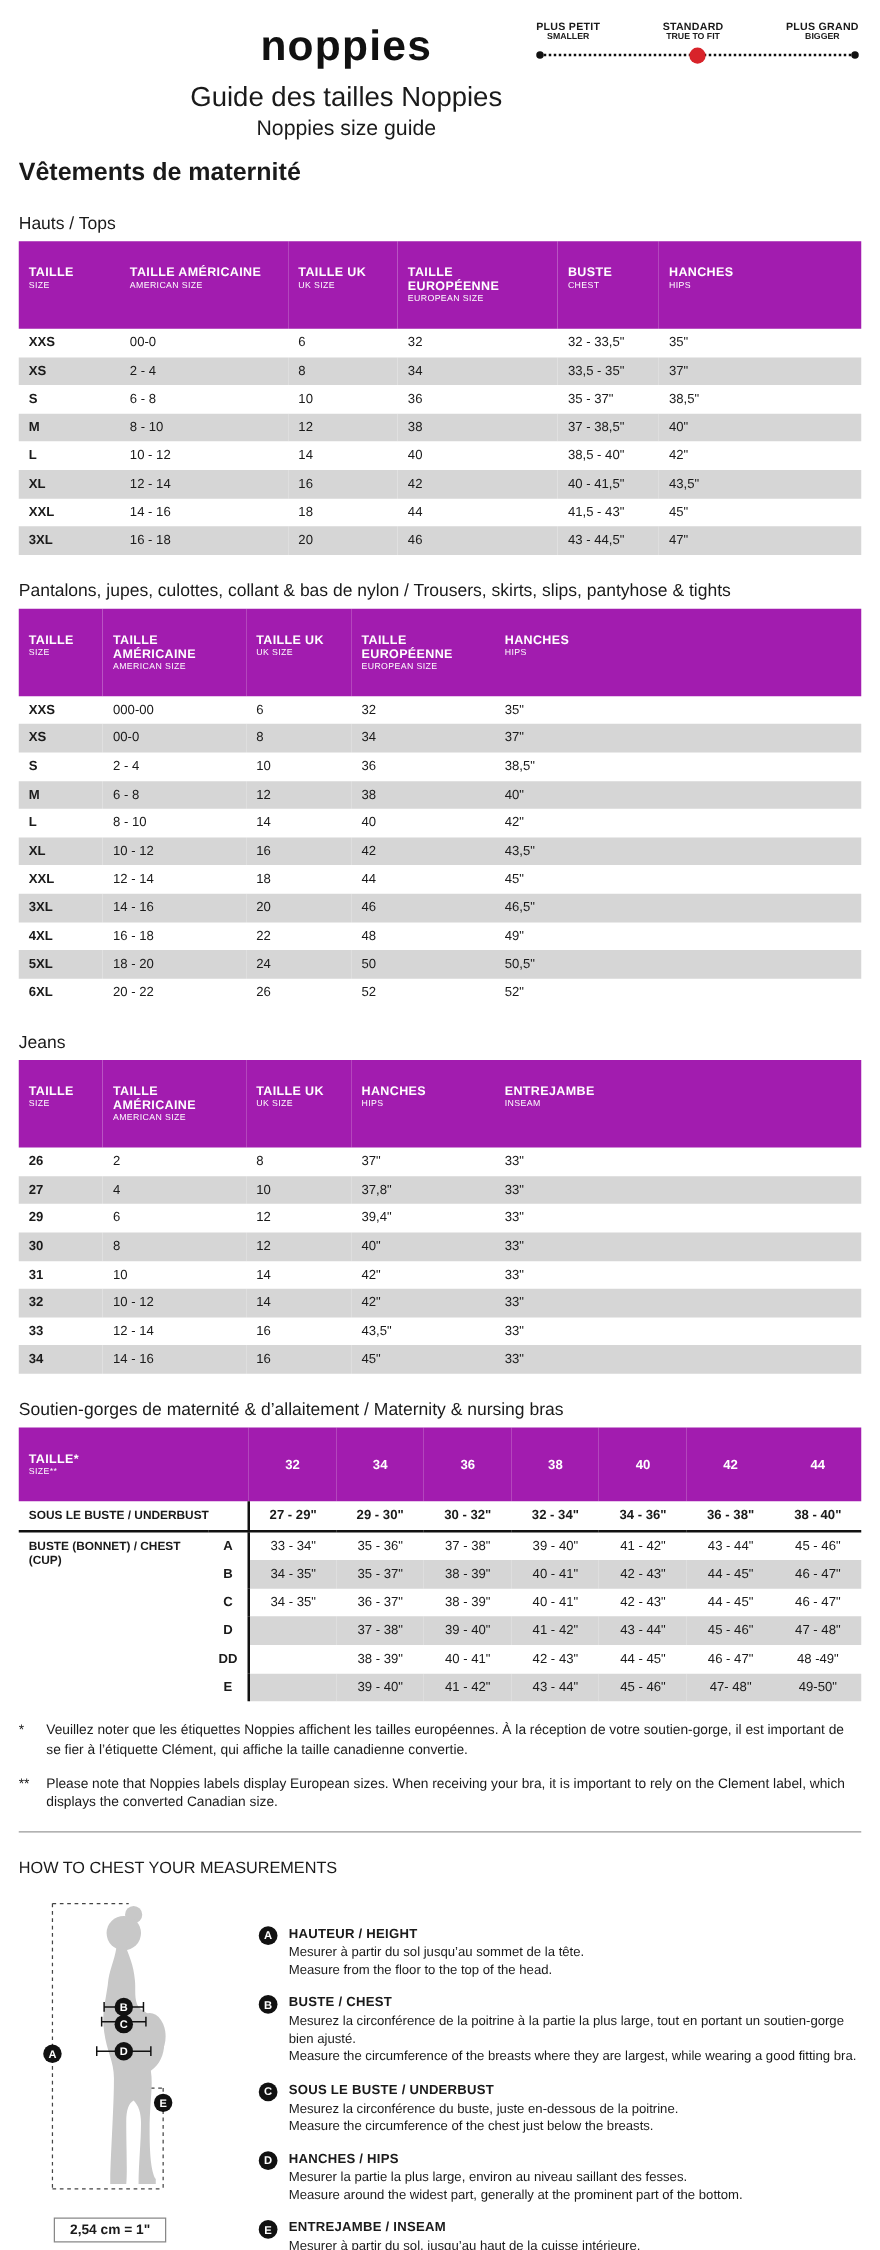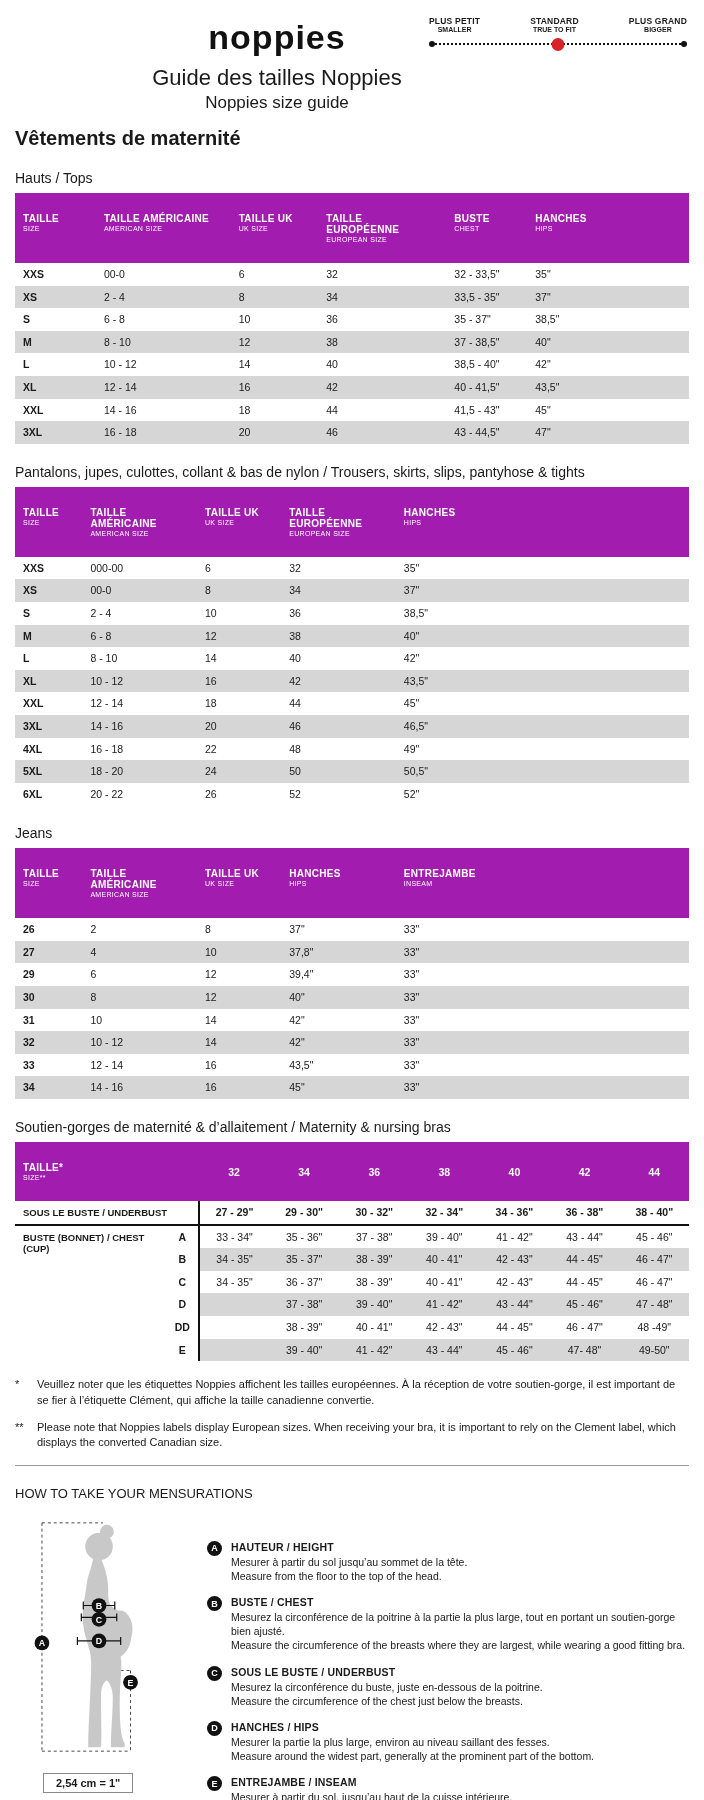--- a/index.html
+++ b/index.html
@@ -542,21 +542,21 @@
       <span class="note-text">Veuillez noter que les étiquettes Noppies affichent les tailles européennes. À la réception de votre soutien-gorge, il est important de se fier à l’étiquette Clément, qui affiche la taille canadienne convertie.</span>
     </div>
     <div class="note">
       <span class="note-mark">**</span>
       <span class="note-text">Please note that Noppies labels display European sizes. When receiving your bra, it is important to rely on the Clement label, which displays the converted Canadian size.</span>
     </div>
   </div>
 
   <hr class="sep">
 
-  <div class="m-title-en">HOW TO TAKE YOUR MENSURATIONS</div>
+  <div class="m-title-en">HOW TO CHEST YOUR MEASUREMENTS</div>
 
   <div class="measure-wrap">
     <div class="figure-col">
       <svg width="172" height="246" viewBox="0 0 160 250">
 
         <g stroke="#444" stroke-width="1" stroke-dasharray="3,3" fill="none">
           <path d="M20 8 H82"></path>
           <path d="M20 8 V240"></path>
           <path d="M20 240 H110"></path>
           <path d="M110 158 V240"></path>

